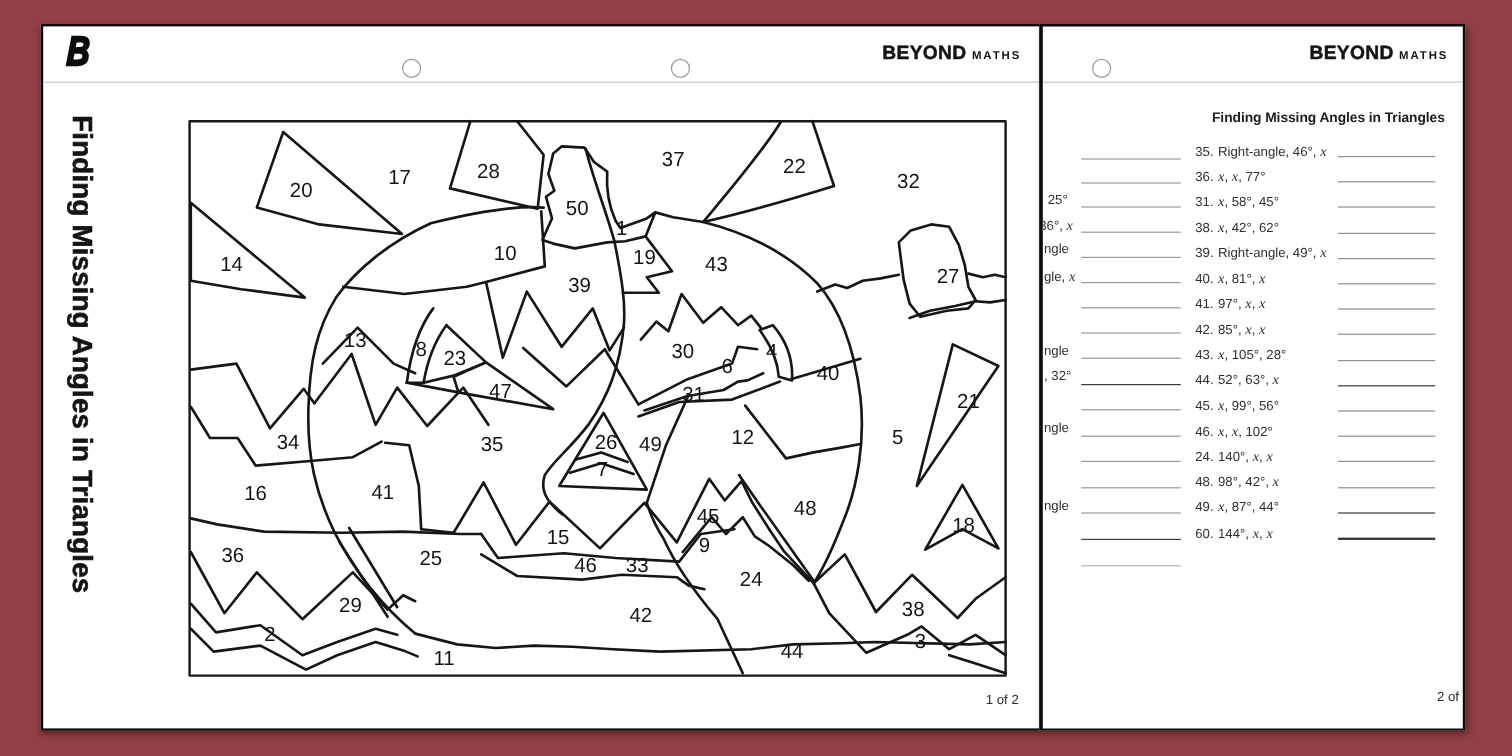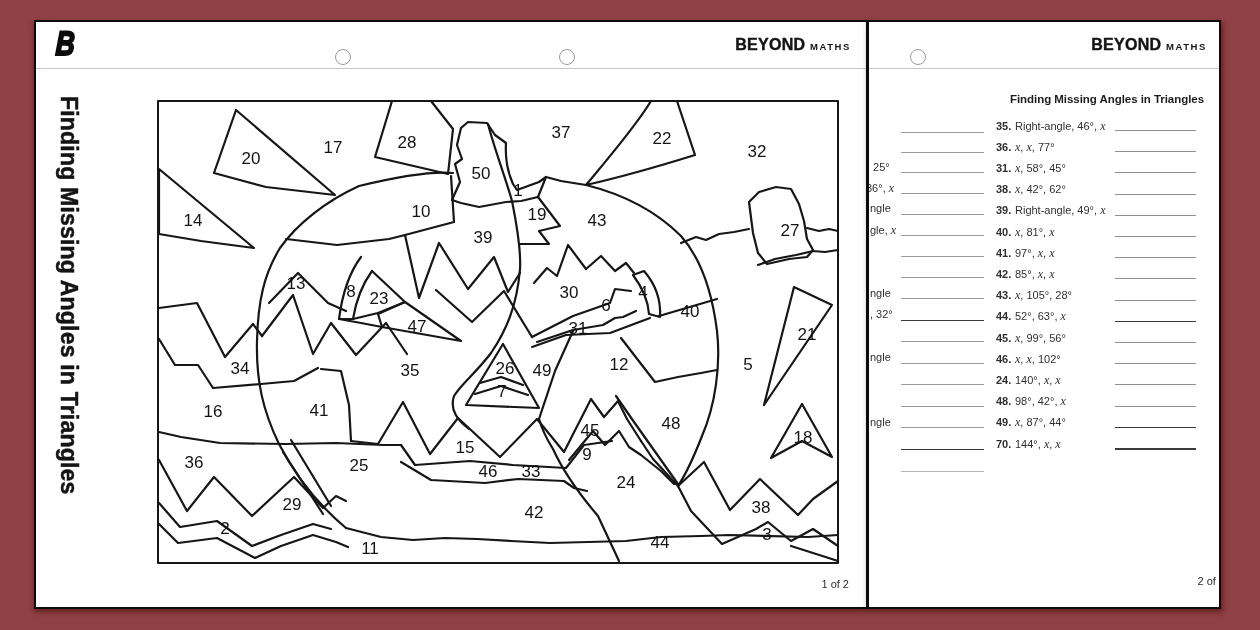--- a/index.html
+++ b/index.html
@@ -1,21 +1,21 @@
 <!DOCTYPE html>
 <html><head>
 <meta charset="utf-8">
 <style>
   html,body{margin:0;padding:0;}
   body{width:1260px;height:630px;overflow:hidden;background:#8F4145;font-family:"Liberation Sans",sans-serif;position:relative;}
   .page{position:absolute;background:#fff;}
   .abs{position:absolute;}
   .hline{position:absolute;height:1px;background:#c6c6c6;}
   .qrow{position:absolute;font-size:11px;color:#303030;white-space:nowrap;}
-  .qnum{display:inline-block;width:19px;font-weight:bold;}
+  .qnum{display:inline-block;width:19px;}
   .ital{font-family:"Liberation Serif",serif;font-style:italic;font-size:12px;}
   .aline{position:absolute;height:1px;background:#8f8f8f;}
   .fragl{position:absolute;font-size:11px;color:#303030;white-space:nowrap;text-align:center;}
 </style>
 </head>
 <body>
 
 <div class="page" style="left:34px;top:20px;width:830px;height:585px;border:2px solid #0b0b0b;box-shadow:0 3px 5px rgba(70,8,8,.55);">
 
   <div class="abs" style="left:17px;top:2px;font-size:34px;font-weight:bold;font-style:italic;color:#0b0b0b;-webkit-text-stroke:2px #0b0b0b;transform:scaleX(.78) skewX(-3deg);">B</div>
@@ -260,21 +260,21 @@
 
 <div class="qrow" style="left:127px;top:350.9px;"><span class="qnum">24.</span>140°, <span class="ital">x</span>, <span class="ital">x</span></div>
 <div class="aline" style="left:246px;top:362.4px;width:81px;background:#8f8f8f;height:1.0px;"></div>
 
 <div class="qrow" style="left:127px;top:372.1px;"><span class="qnum">48.</span>98°, 42°, <span class="ital">x</span></div>
 <div class="aline" style="left:246px;top:383.6px;width:81px;background:#8f8f8f;height:1.0px;"></div>
 
 <div class="qrow" style="left:127px;top:393.3px;"><span class="qnum">49.</span><span class="ital">x</span>, 87°, 44°</div>
 <div class="aline" style="left:246px;top:404.8px;width:81px;background:#3a3a3a;height:1.5px;"></div>
 
-<div class="qrow" style="left:127px;top:414.5px;"><span class="qnum">70.</span>144°, <span class="ital">x</span>, <span class="ital">x</span></div>
+<div class="qrow" style="left:127px;top:414.5px;"><span class="qnum">60.</span>144°, <span class="ital">x</span>, <span class="ital">x</span></div>
 <div class="aline" style="left:246px;top:426.0px;width:81px;background:#3a3a3a;height:1.5px;"></div>
 </div>
 
   <div>
 
 <div class="aline" style="left:32px;top:109.5px;width:83px;background:#9a9a9a;height:1.0px;"></div>
 
 <div class="aline" style="left:32px;top:130.0px;width:83px;background:#9a9a9a;height:1.0px;"></div>
 
 <div class="fragl" style="left:-2px;top:138.5px;">, 25°</div>

